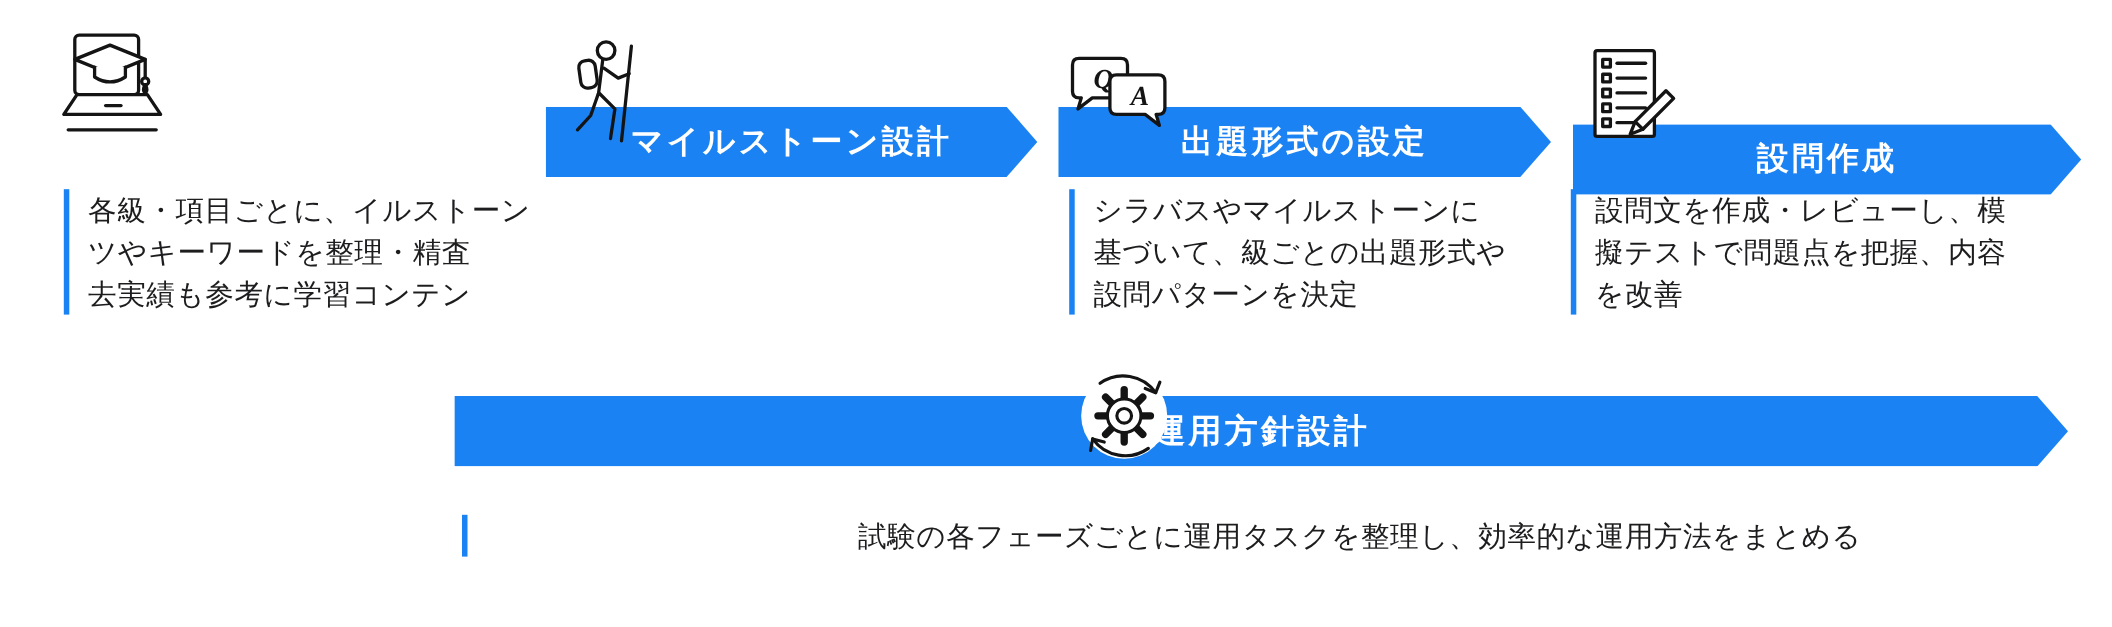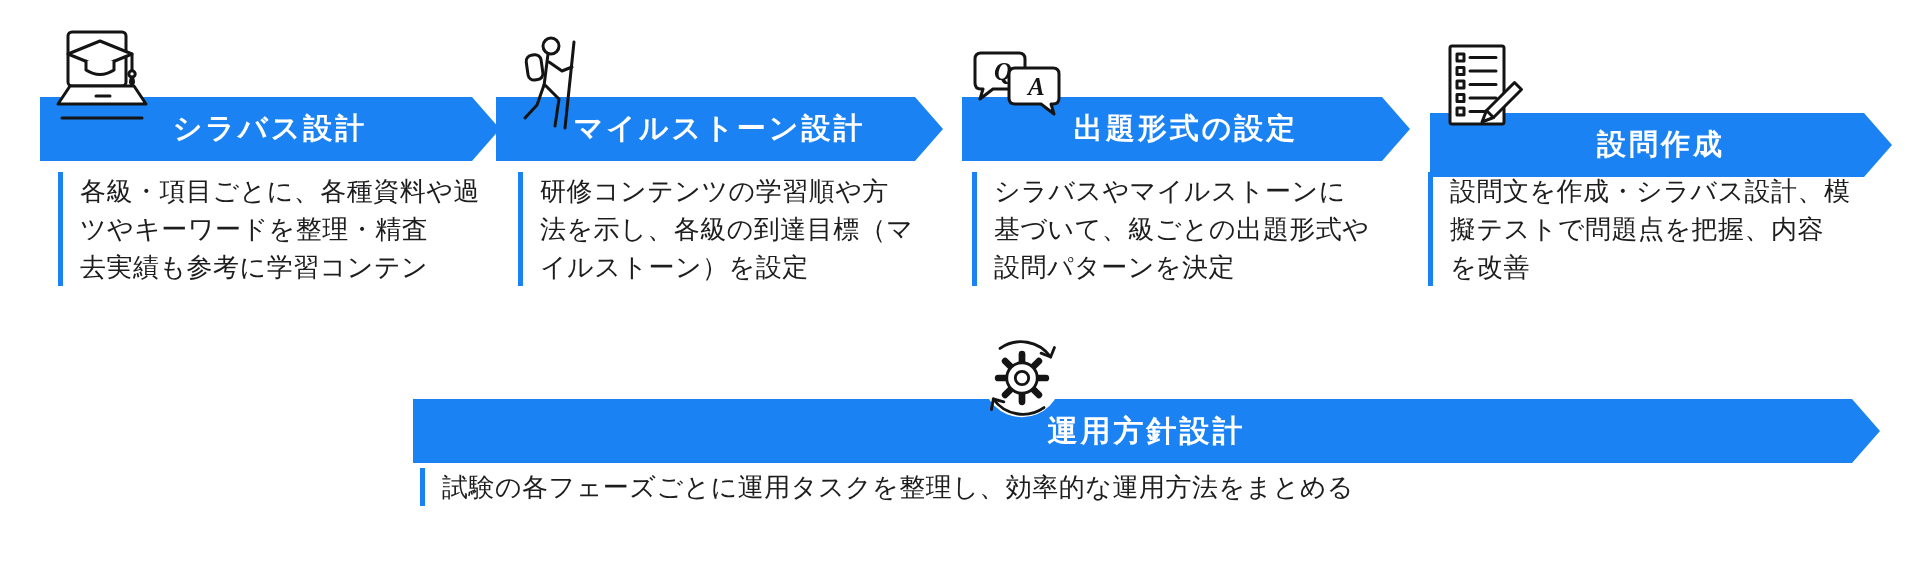--- a/index.html
+++ b/index.html
@@ -10,87 +10,79 @@
   .banner{
     position:absolute;top:97px;height:64px;background:#1a82f2;
     clip-path:polygon(0 0, calc(100% - 28px) 0, 100% 50%, calc(100% - 28px) 100%, 0 100%);
     display:flex;align-items:center;justify-content:center;
     color:#ffffff;font-weight:700;font-size:29px;letter-spacing:3px;
   }
   .b1{left:40px;width:460px;}
   .b2{left:496px;width:447px;}
   .b3{left:962px;width:448px;text-align:center;}
   .b4{left:1430px;width:462px;margin-top:16px;}
-  .b5{left:413px;top:399px;width:1467px;height:64px;font-size:30px;}
+  .b5{left:413px;top:360px;width:1467px;height:64px;font-size:30px;}
   .desc{
     position:absolute;top:172px;border-left:5px solid #1a82f2;padding-left:17px;
     font-size:26px;line-height:38px;letter-spacing:.5px;
   }
   .desc div{white-space:nowrap;}
   .d1{left:58px;width:400px;}
   .d2{left:518px;width:400px;}
   .d3{left:972px;width:400px;}
   .d4{left:1428px;width:440px;}
-  .d5{left:420px;top:468px;width:1250px;}
+  .d5{left:420px;top:468px;width:1250px;text-align:right;}
   .icon{position:absolute;z-index:5;}
   .i1{left:52px;top:26px;}
   .i2{left:518px;top:36px;}
   .i3{left:968px;top:48px;}
   .i4{left:1434px;top:42px;}
   .i5{left:980px;top:336px;}
   svg{display:block;}
   .stroke{fill:none;stroke:#141414;stroke-width:3;stroke-linecap:round;stroke-linejoin:round;}
   .wfill{fill:#ffffff;stroke:#141414;stroke-width:3;stroke-linecap:round;stroke-linejoin:round;}
   .qa-letter{font-family:"Liberation Serif","DejaVu Serif",serif;font-style:italic;font-weight:700;font-size:25px;fill:#141414;stroke:none;}
 </style>
 </head>
 <body>
 
 <div class="canvas">
 
-  <div class="banner b1">
-    <span>シラバス設計</span>
-  </div>
   <div class="icon i1">
     <svg width="100" height="104" viewBox="0 0 100 104">
       <rect class="wfill" x="16" y="6" width="58" height="54" rx="4"></rect>
       <path class="wfill" d="M6 78 L94 78 L82 60 L18 60 Z"></path>
       <path class="stroke" d="M44 70 H58"></path>
       <path class="stroke" d="M10 92 H90"></path>
       <path class="wfill" d="M16 28 L48 15 L80 28 L48 41 Z"></path>
       <path class="wfill" d="M34 35 v9 q14 9 28 0 v-9"></path>
       <path class="stroke" d="M80 28 v16"></path>
       <circle class="wfill" cx="80" cy="48" r="3.2"></circle>
       <path class="stroke" d="M80 51 q-3 5 0 8 q3 -3 0 -8"></path>
     </svg>
   </div>
   <div class="desc d1">
-    <div>各級・項目ごとに、各種資料や過</div>
+    <div>各級・項目ごとに、イルストーン</div>
     <div>ツやキーワードを整理・精査</div>
     <div>去実績も参考に学習コンテン</div>
   </div>
 
   <div class="banner b2">
     <span>マイルストーン設計</span>
   </div>
   <div class="icon i2">
     <svg width="66" height="96" viewBox="0 0 66 96">
       <path class="stroke" d="M56 6 L47 92"></path>
       <circle class="wfill" cx="33" cy="10" r="8"></circle>
       <path class="stroke" d="M30 18 L26 50"></path>
       <rect class="wfill" x="9" y="19" width="15" height="25" rx="6" transform="rotate(-8 16 31)"></rect>
       <path class="stroke" d="M31 26 L44 35 L54 31"></path>
       <path class="stroke" d="M27 49 L41 63 L37 90"></path>
       <path class="stroke" d="M26 49 L19 69 L7 82"></path>
     </svg>
-  </div>
-  <div class="desc d2">
-    <div>研修コンテンツの学習順や方</div>
-    <div>法を示し、各級の到達目標（マ</div>
-    <div>イルストーン）を設定</div>
   </div>
 
   <div class="banner b3">
     <span>出題形式の設定</span>
   </div>
   <div class="icon i3">
     <svg width="100" height="78" viewBox="0 0 100 78">
       <path class="wfill" d="M13 5 H51 Q57 5 57 11 V35 Q57 41 51 41 H25 L12 51 L15 41 H13 Q7 41 7 35 V11 Q7 5 13 5 Z"></path>
       <text class="qa-letter" x="26" y="32">Q</text>
       <path class="wfill" d="M47 20 H85 Q91 20 91 26 V50 Q91 56 85 56 H83 L86 66 L73 56 H47 Q41 56 41 50 V26 Q41 20 47 20 Z"></path>
@@ -117,21 +109,21 @@
         <path class="stroke" d="M36 42.5 H62"></path>
       <rect class="stroke" x="23" y="52.5" width="7" height="7"></rect>
         <path class="stroke" d="M36 56 H62"></path>
       <rect class="stroke" x="23" y="66" width="7" height="7"></rect>
         <path class="stroke" d="M36 69.5 H62"></path>
       <path class="wfill" d="M48 80 L52.5 68.5 L80.5 40.5 L87.5 47.5 L59.5 75.5 Z"></path>
       <path class="stroke" d="M52.5 68.5 L59.5 75.5"></path>
     </svg>
   </div>
   <div class="desc d4">
-    <div>設問文を作成・シラバス設計、模</div>
+    <div>設問文を作成・レビューし、模</div>
     <div>擬テストで問題点を把握、内容</div>
     <div>を改善</div>
   </div>
 
   <div class="banner b5">
     <span>運用方針設計</span>
   </div>
   <div class="icon i5">
     <svg width="84" height="84" viewBox="0 0 88 88">
       <circle cx="44" cy="44" r="41" fill="#ffffff"></circle>

